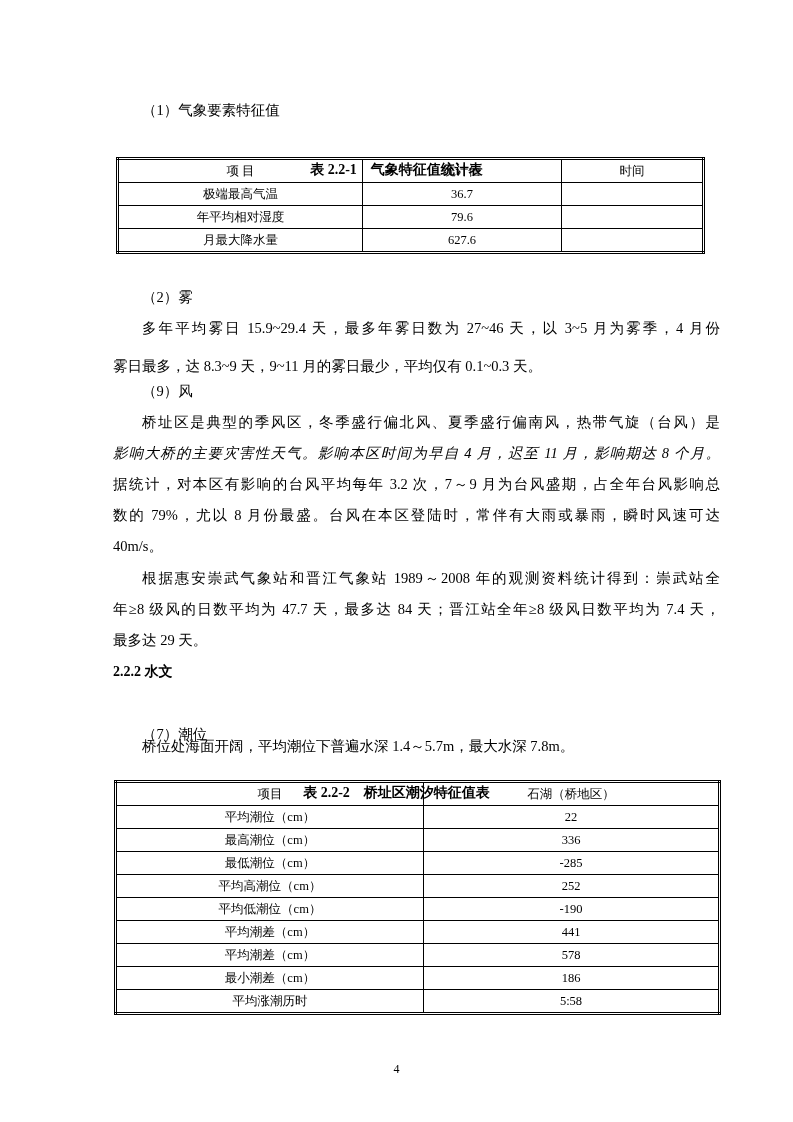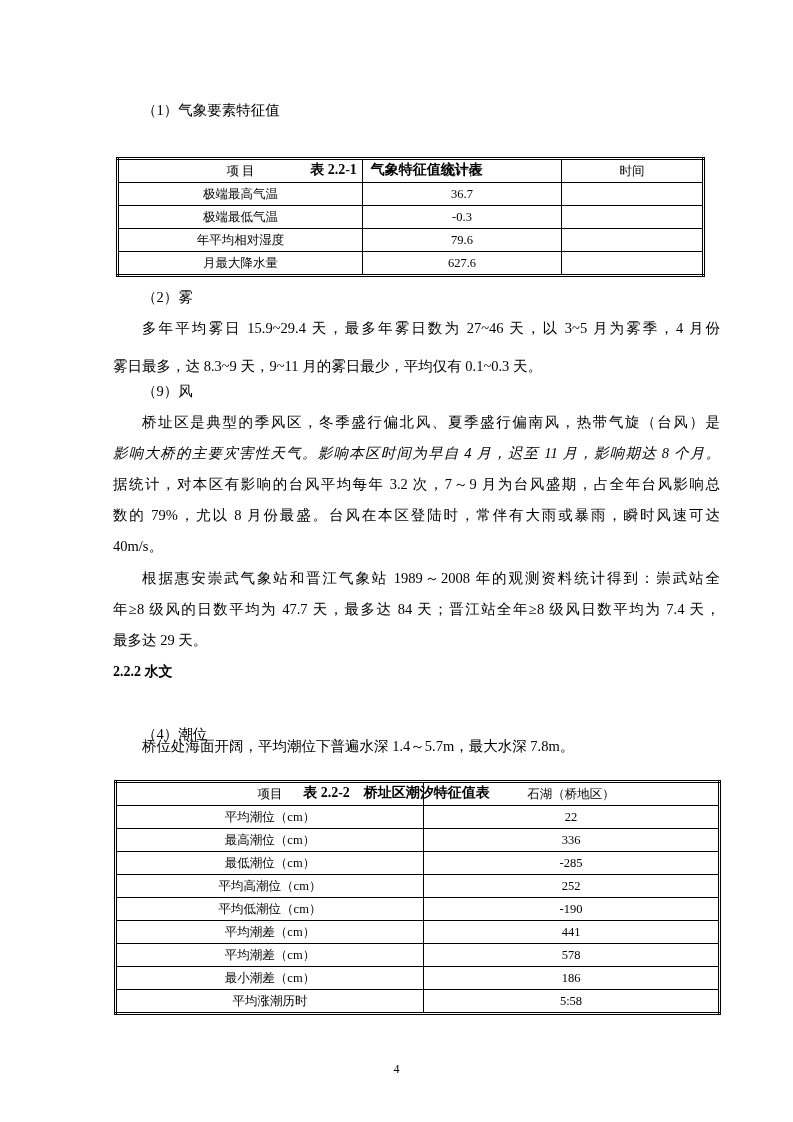--- a/index.html
+++ b/index.html
@@ -88,25 +88,20 @@
     <td>项 目</td>
     <td>统计值</td>
     <td>时间</td>
   </tr>
   <tr>
     <td>极端最高气温</td>
     <td>36.7</td>
     <td></td>
   </tr>
   <tr>
-    <td>极端最低气温</td>
-    <td>-0.3</td>
-    <td></td>
-  </tr>
-  <tr>
     <td>年平均相对湿度</td>
     <td>79.6</td>
     <td></td>
   </tr>
   <tr>
     <td>月最大降水量</td>
     <td>627.6</td>
     <td></td>
   </tr>
 </tbody>
@@ -122,21 +117,21 @@
 <div class="line justify-line" style="top:474px;">据统计，对本区有影响的台风平均每年 3.2 次，7～9 月为台风盛期，占全年台风影响总</div>
 <div class="line justify-line" style="top:505px;">数的 79%，尤以 8 月份最盛。台风在本区登陆时，常伴有大雨或暴雨，瞬时风速可达</div>
 <div class="line" style="top:536px;">40m/s。</div>
 
 <div class="line indent justify-line" style="top:568px; width:578px;">根据惠安崇武气象站和晋江气象站 1989～2008 年的观测资料统计得到：崇武站全</div>
 <div class="line justify-line" style="top:599px;">年≥8 级风的日数平均为 47.7 天，最多达 84 天；晋江站全年≥8 级风日数平均为 7.4 天，</div>
 <div class="line" style="top:630px;">最多达 29 天。</div>
 
 <div class="section-heading" style="top:662px;">2.2.2  水文</div>
 <div class="line indent" style="top:693px;margin-top:43px;">桥位处海面开阔，平均潮位下普遍水深 1.4～5.7m，最大水深 7.8m。</div>
-<div class="line indent" style="top:724px;">（4）潮位</div>
+<div class="line indent" style="top:724px;">（7）潮位</div>
 
 <div class="caption" style="top:755px;font-family:Liberation Serif, serif;">表 2.2-2　桥址区潮汐特征值表</div>
 
 <table class="data" style="left:114px; top:780px; width:604px;">
   <colgroup>
     <col style="width:308px">
     <col style="width:296px">
   </colgroup>
   <tbody>
       <tr>

